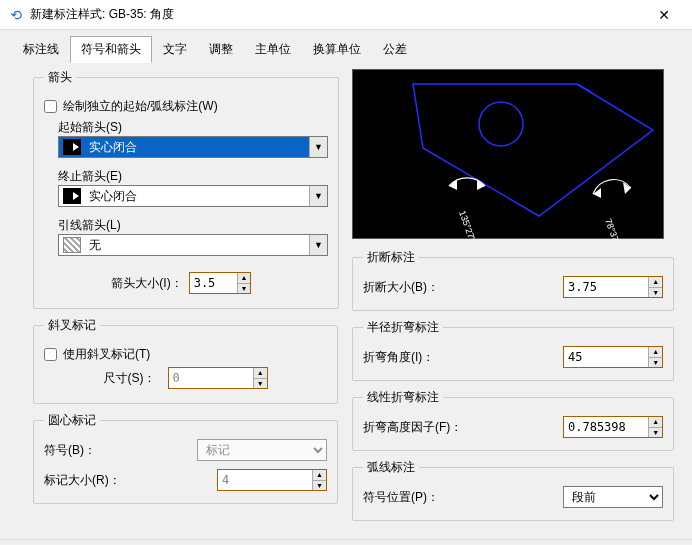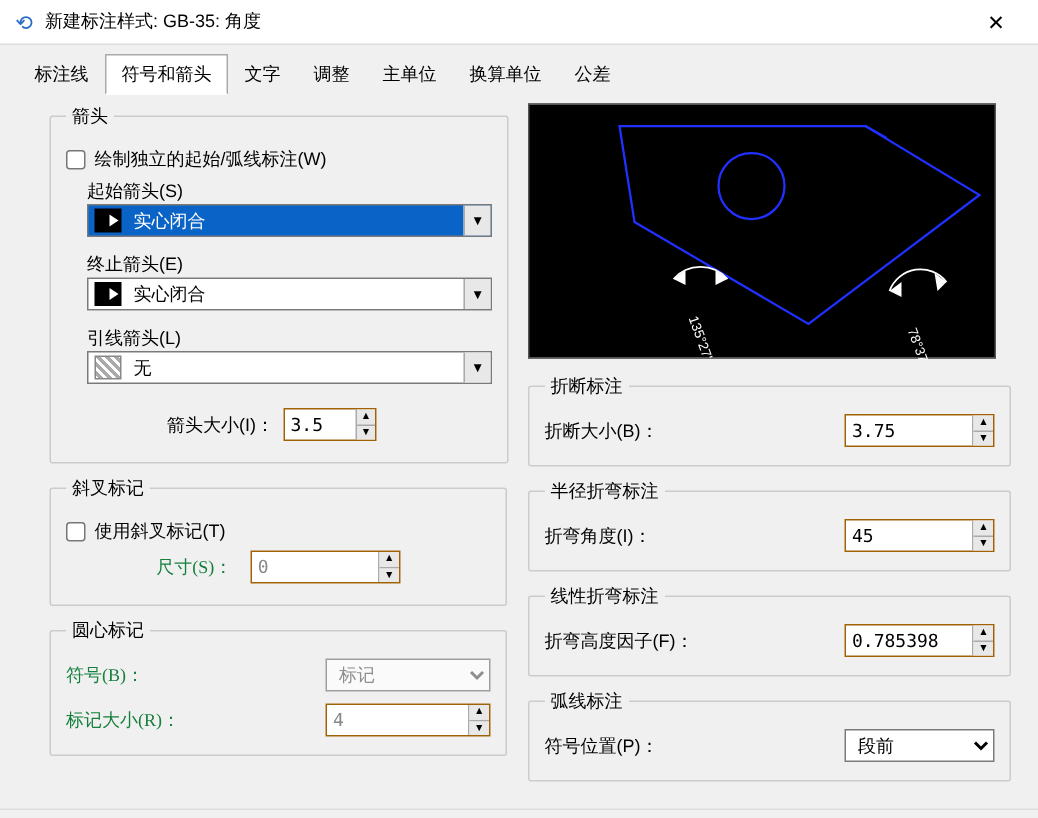--- a/index.html
+++ b/index.html
@@ -70,21 +70,21 @@
   padding: 0 4px;
   color: #000;
 }
 .row {
   display: flex;
   align-items: center;
   margin: 4px 0;
   gap: 6px;
 }
 .lbl { white-space: nowrap; }
-.lbl.disabled { color: #15803d; font-family: Liberation Serif, serif; }
+.lbl.disabled { color: #000000; }
 .combo {
   display: flex;
   align-items: center;
   border: 1px solid #7a7a7a;
   background: #fff;
   height: 22px;
   width: 270px;
   position: relative;
 }
 .combo .cicon {
@@ -258,21 +258,21 @@
               <div>▼</div>
             </div>
         </div>
       </div>
     </fieldset>
 
     <fieldset>
       <legend>圆心标记</legend>
       <div class="rrow">
         <span class="lbl disabled">符号(B)：</span>
-        <select class="sel" disabled="" style="width:110px;color:#666">
+        <select class="sel" disabled="" style="width:130px;color:#666">
           <option>标记</option>
         </select>
       </div>
       <div class="rrow" style="margin-top:8px">
         <span class="lbl disabled">标记大小(R)：</span>
         <div class="spin" style="width:110px">
           <input disabled="" style="color: rgb(136, 136, 136);" value="4">
           <div class="sbtn">
               <div>▲</div>
               <div>▼</div>

